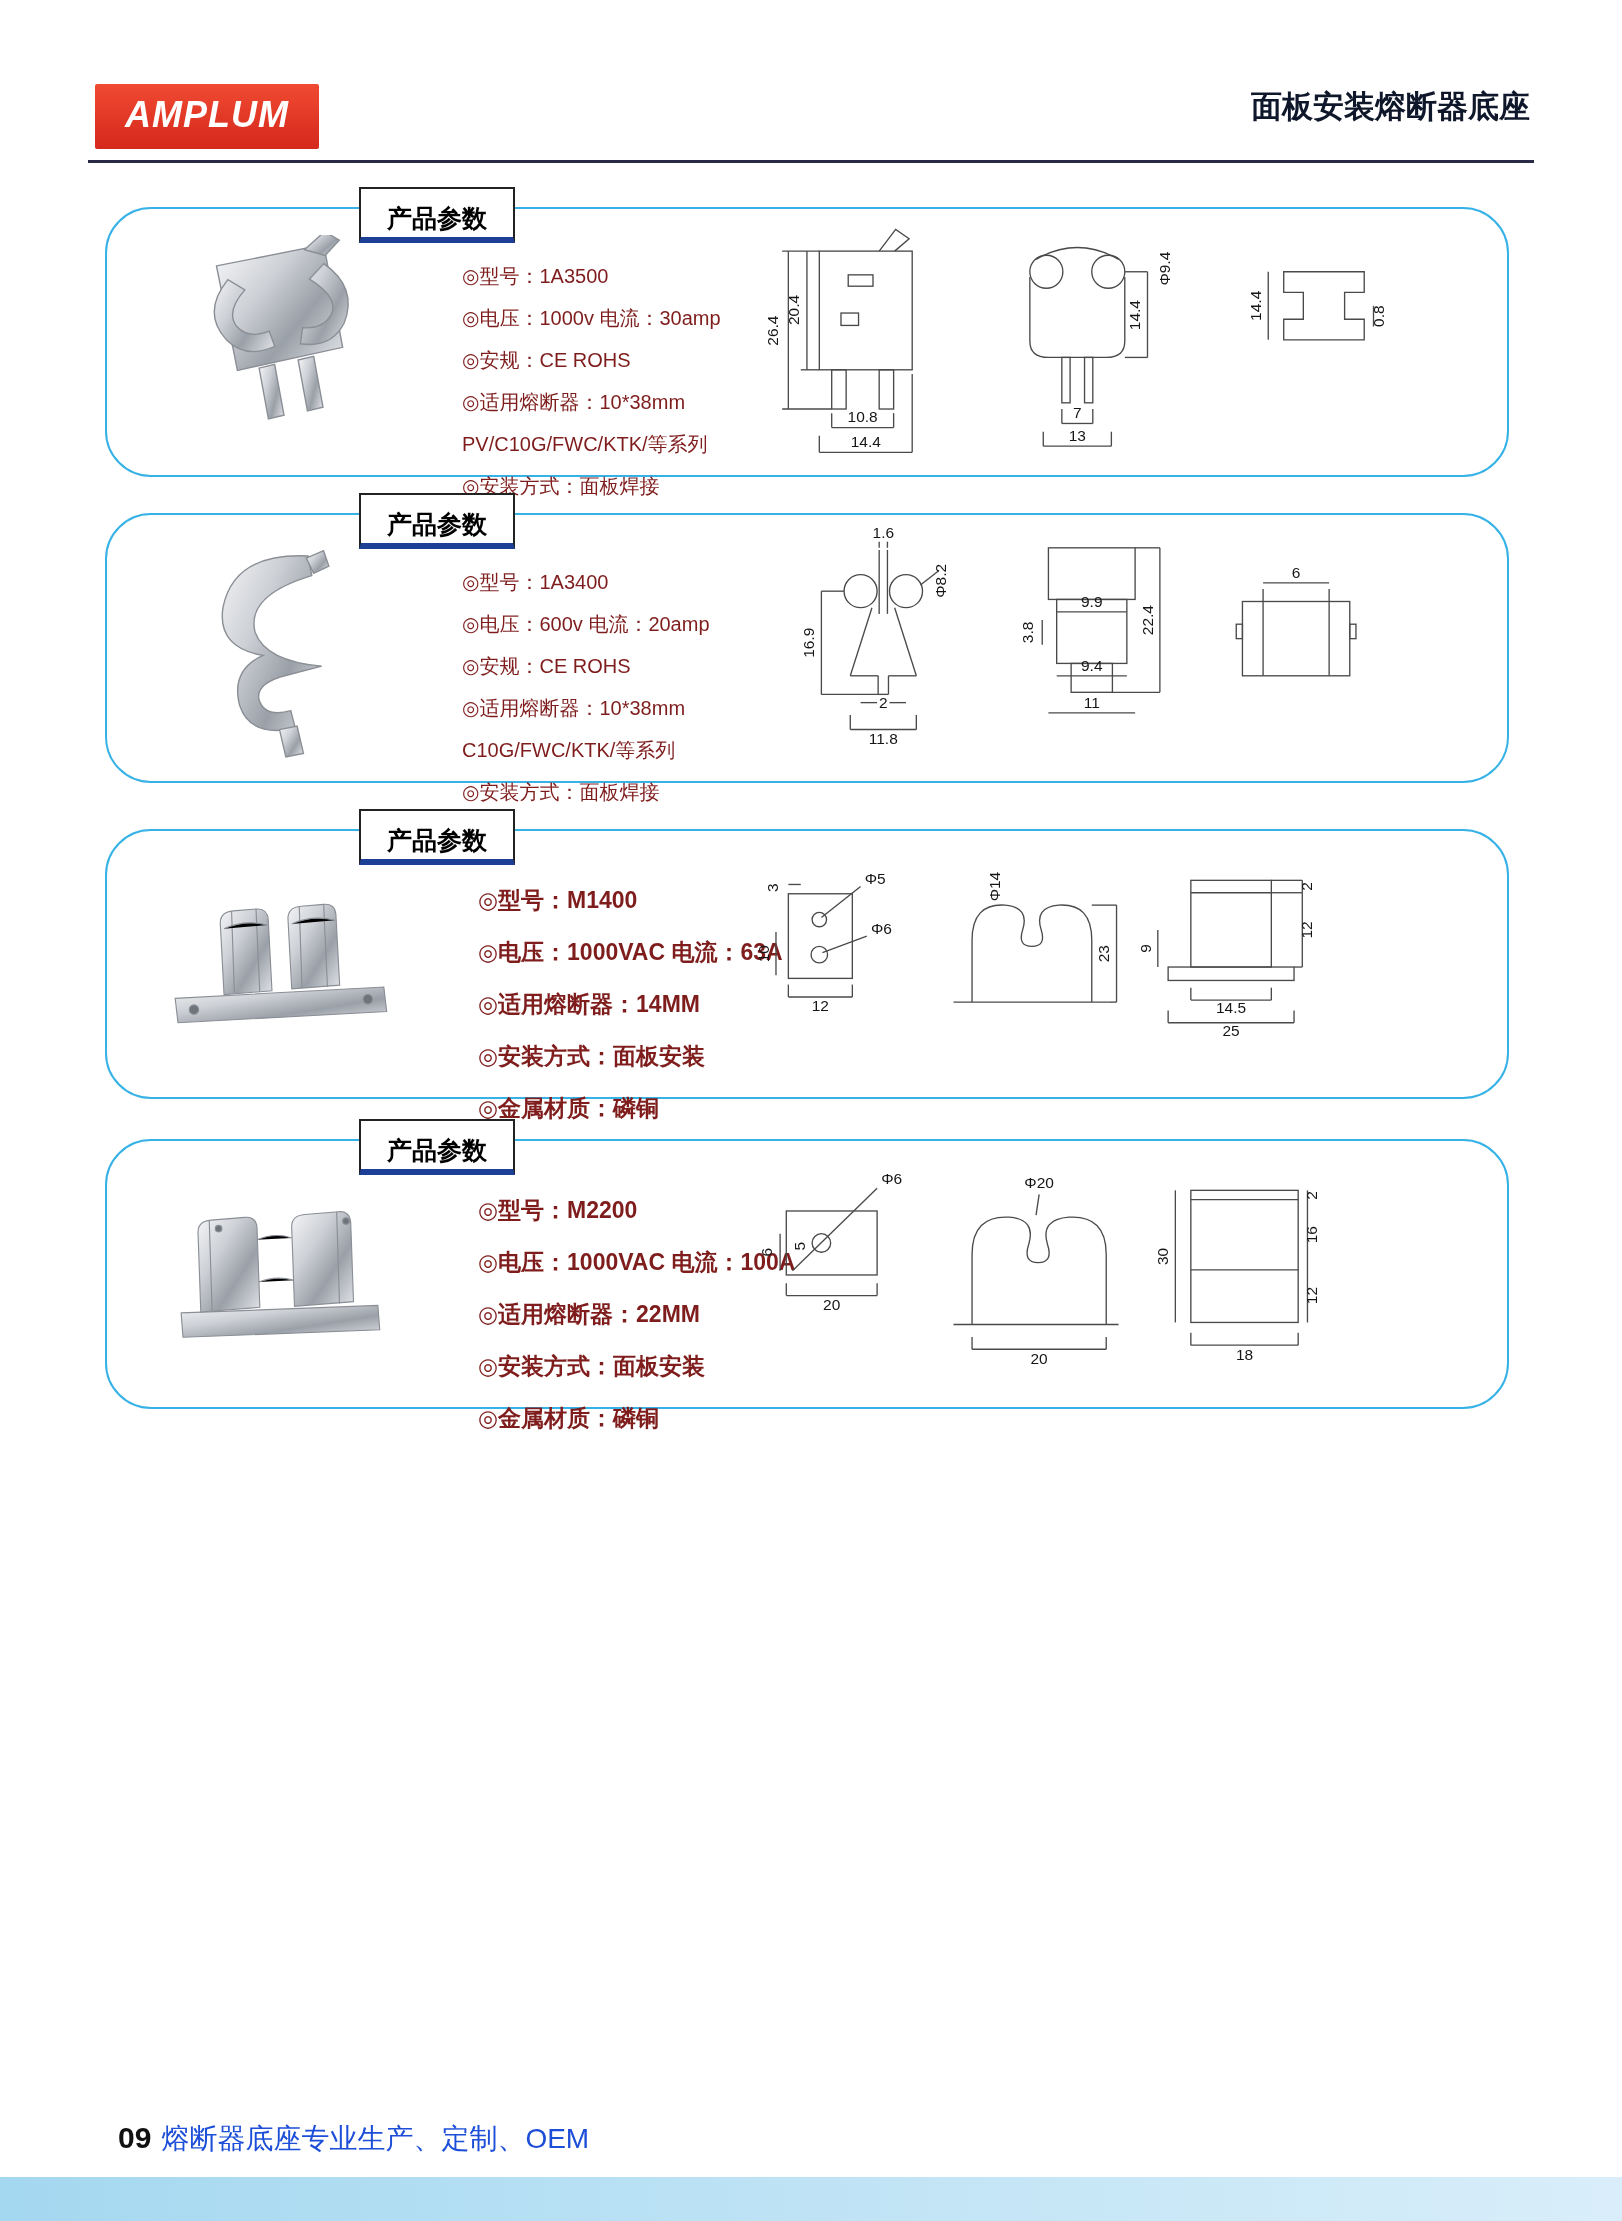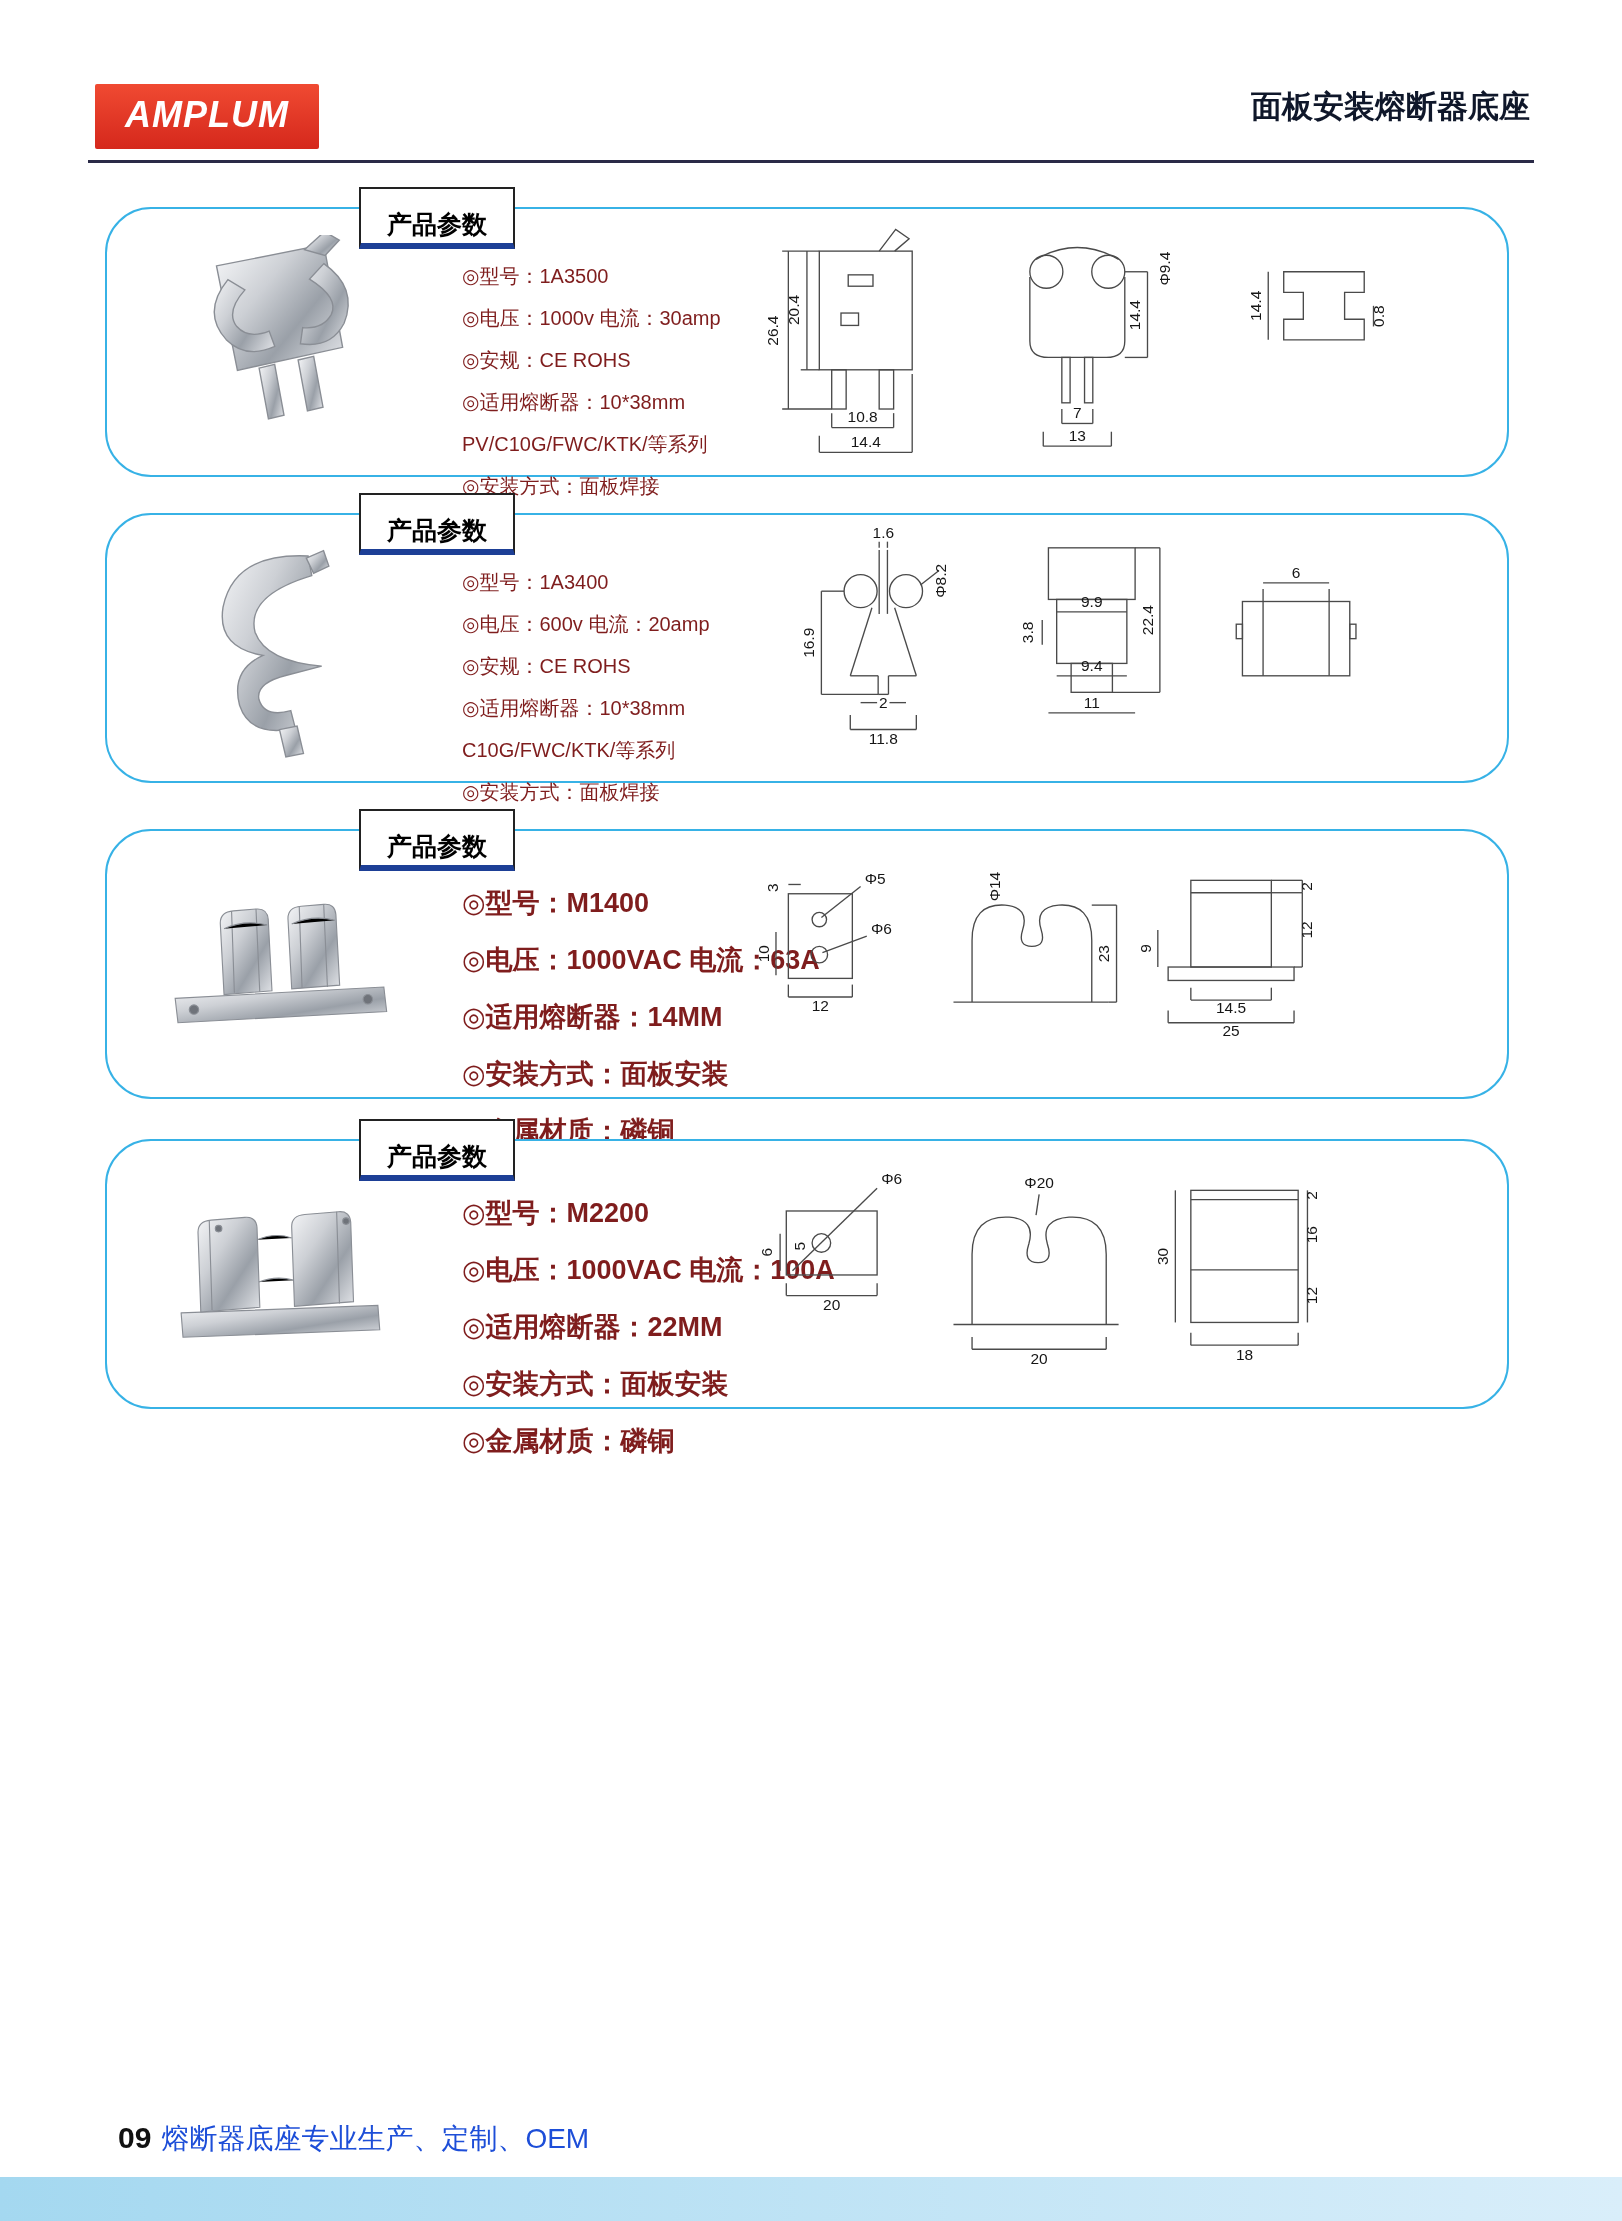--- a/index.html
+++ b/index.html
@@ -24,31 +24,31 @@
   .section {
     position: absolute; left: 105px; width: 1404px; height: 270px;
     border: 2px solid #37b2e6; border-radius: 46px; background: #fff;
   }
   .s1 { top: 207px; } .s2 { top: 513px; } .s3 { top: 829px; } .s4 { top: 1139px; }
 
   .badge {
     position: absolute; left: 252px; top: -22px;
     background: #fff; border: 2px solid #222; border-bottom: 6px solid #1d3f96;
     font-size: 25px; font-weight: bold; color: #000;
-    padding: 22px 26px 4px; line-height: 1.1;
+    padding: 16px 26px 4px; line-height: 1.1;
   }
 
   .photo { position: absolute; left: 55px; top: 26px; width: 235px; height: 218px; }
   .s3 .photo, .s4 .photo { top: 52px; height: 178px; }
   .photo svg { width: 100%; height: 100%; }
 
   .specs { position: absolute; left: 355px; top: 54px; }
   .spec { font-size: 20px; color: #7f1d1d; margin-bottom: 15px; white-space: nowrap; }
   .s3 .specs, .s4 .specs { top: 54px; }
-  .s3 .spec, .s4 .spec { font-size: 27px; font-weight: bold; margin-bottom: 21px; }
+  .s3 .spec, .s4 .spec { font-size: 23px; font-weight: bold; margin-bottom: 21px; margin-left: 16px; }
 
   .drawing { position: absolute; left: 560px; top: 6px; width: 800px; height: 258px; }
   .drawing svg { width: 100%; height: 100%; }
   .dw line, .dw path, .dw rect, .dw circle, .dw polyline { stroke: #4a4a4a; fill: none; stroke-width: 1.3; }
   .dw .dim { font-size: 15px; fill: #161616; stroke: none; }
 
   
   .footer { position: absolute; left: 118px; top: 2108px; display: flex; align-items: baseline; gap: 10px; }
   .footer-num { font-size: 30px; font-weight: bold; color: #111; }
   .footer-text { font-size: 28px; font-weight: normal; color: #1d4ed8; margin-top: 12px; }

